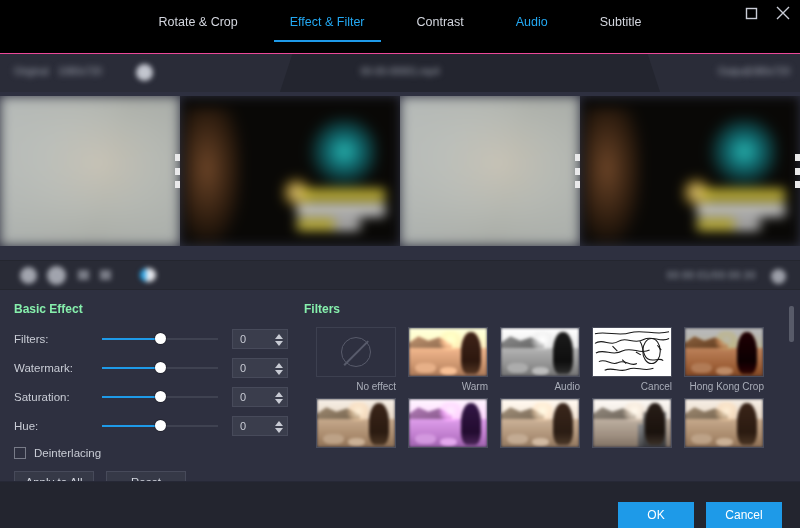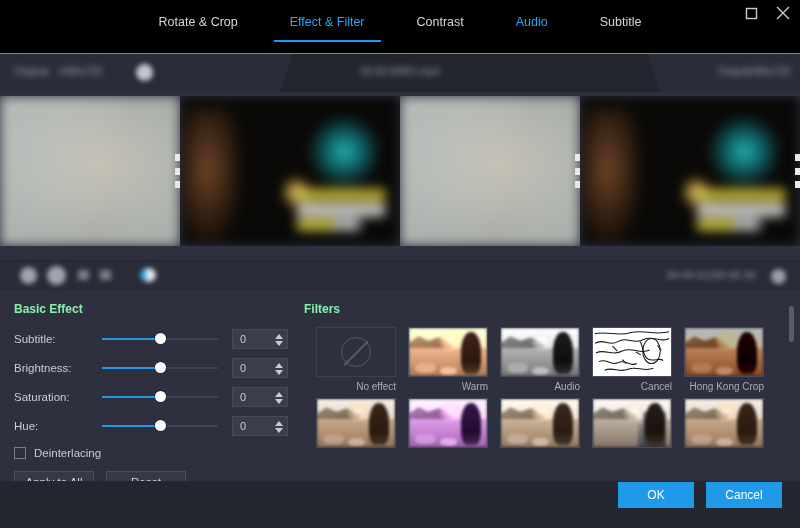--- a/index.html
+++ b/index.html
@@ -406,21 +406,21 @@
   .scrollthumb {
     width: 5px; height: 36px;
     background: #585b69;
     border-radius: 2px;
   }
 
   
   .footer {
     height: 46px;
     background: #23252f;
-    display: flex; align-items: flex-start; justify-content: flex-end;
+    display: flex; align-items: flex-end; justify-content: flex-end;
     padding-right: 18px;
     gap: 12px;
     flex: 0 0 auto;
   }
   .pbtn {
     width: 76px; height: 26px;
     background: #1e9ae8;
     color: #ffffff;
     font-size: 12px;
     display: flex; align-items: center; justify-content: center;
@@ -529,37 +529,37 @@
     <div class="timecode">00:00:01/00:00:30</div>
     <div class="tp-right-circ"></div>
   </div>
 
   <div class="lower">
 
     <div class="basic">
       <div class="secTitle">Basic Effect</div>
 
       <div class="row">
-        <div class="rowlabel">Subtitle:</div>
+        <div class="rowlabel">Filters:</div>
         <div class="slider">
           <div class="track"></div>
             <div class="fill" style="width:50%"></div>
             <div class="knob" style="left:calc(50% - 5.5px)"></div>
         </div>
         <div class="spin">
           <span>0</span>
           <div class="spinbtns">
               <i class="up"></i>
               <i class="down"></i>
             </div>
         </div>
       </div>
 
       <div class="row">
-        <div class="rowlabel">Brightness:</div>
+        <div class="rowlabel">Watermark:</div>
         <div class="slider">
           <div class="track"></div>
             <div class="fill" style="width:50%"></div>
             <div class="knob" style="left:calc(50% - 5.5px)"></div>
         </div>
         <div class="spin">
           <span>0</span>
           <div class="spinbtns">
               <i class="up"></i>
               <i class="down"></i>

